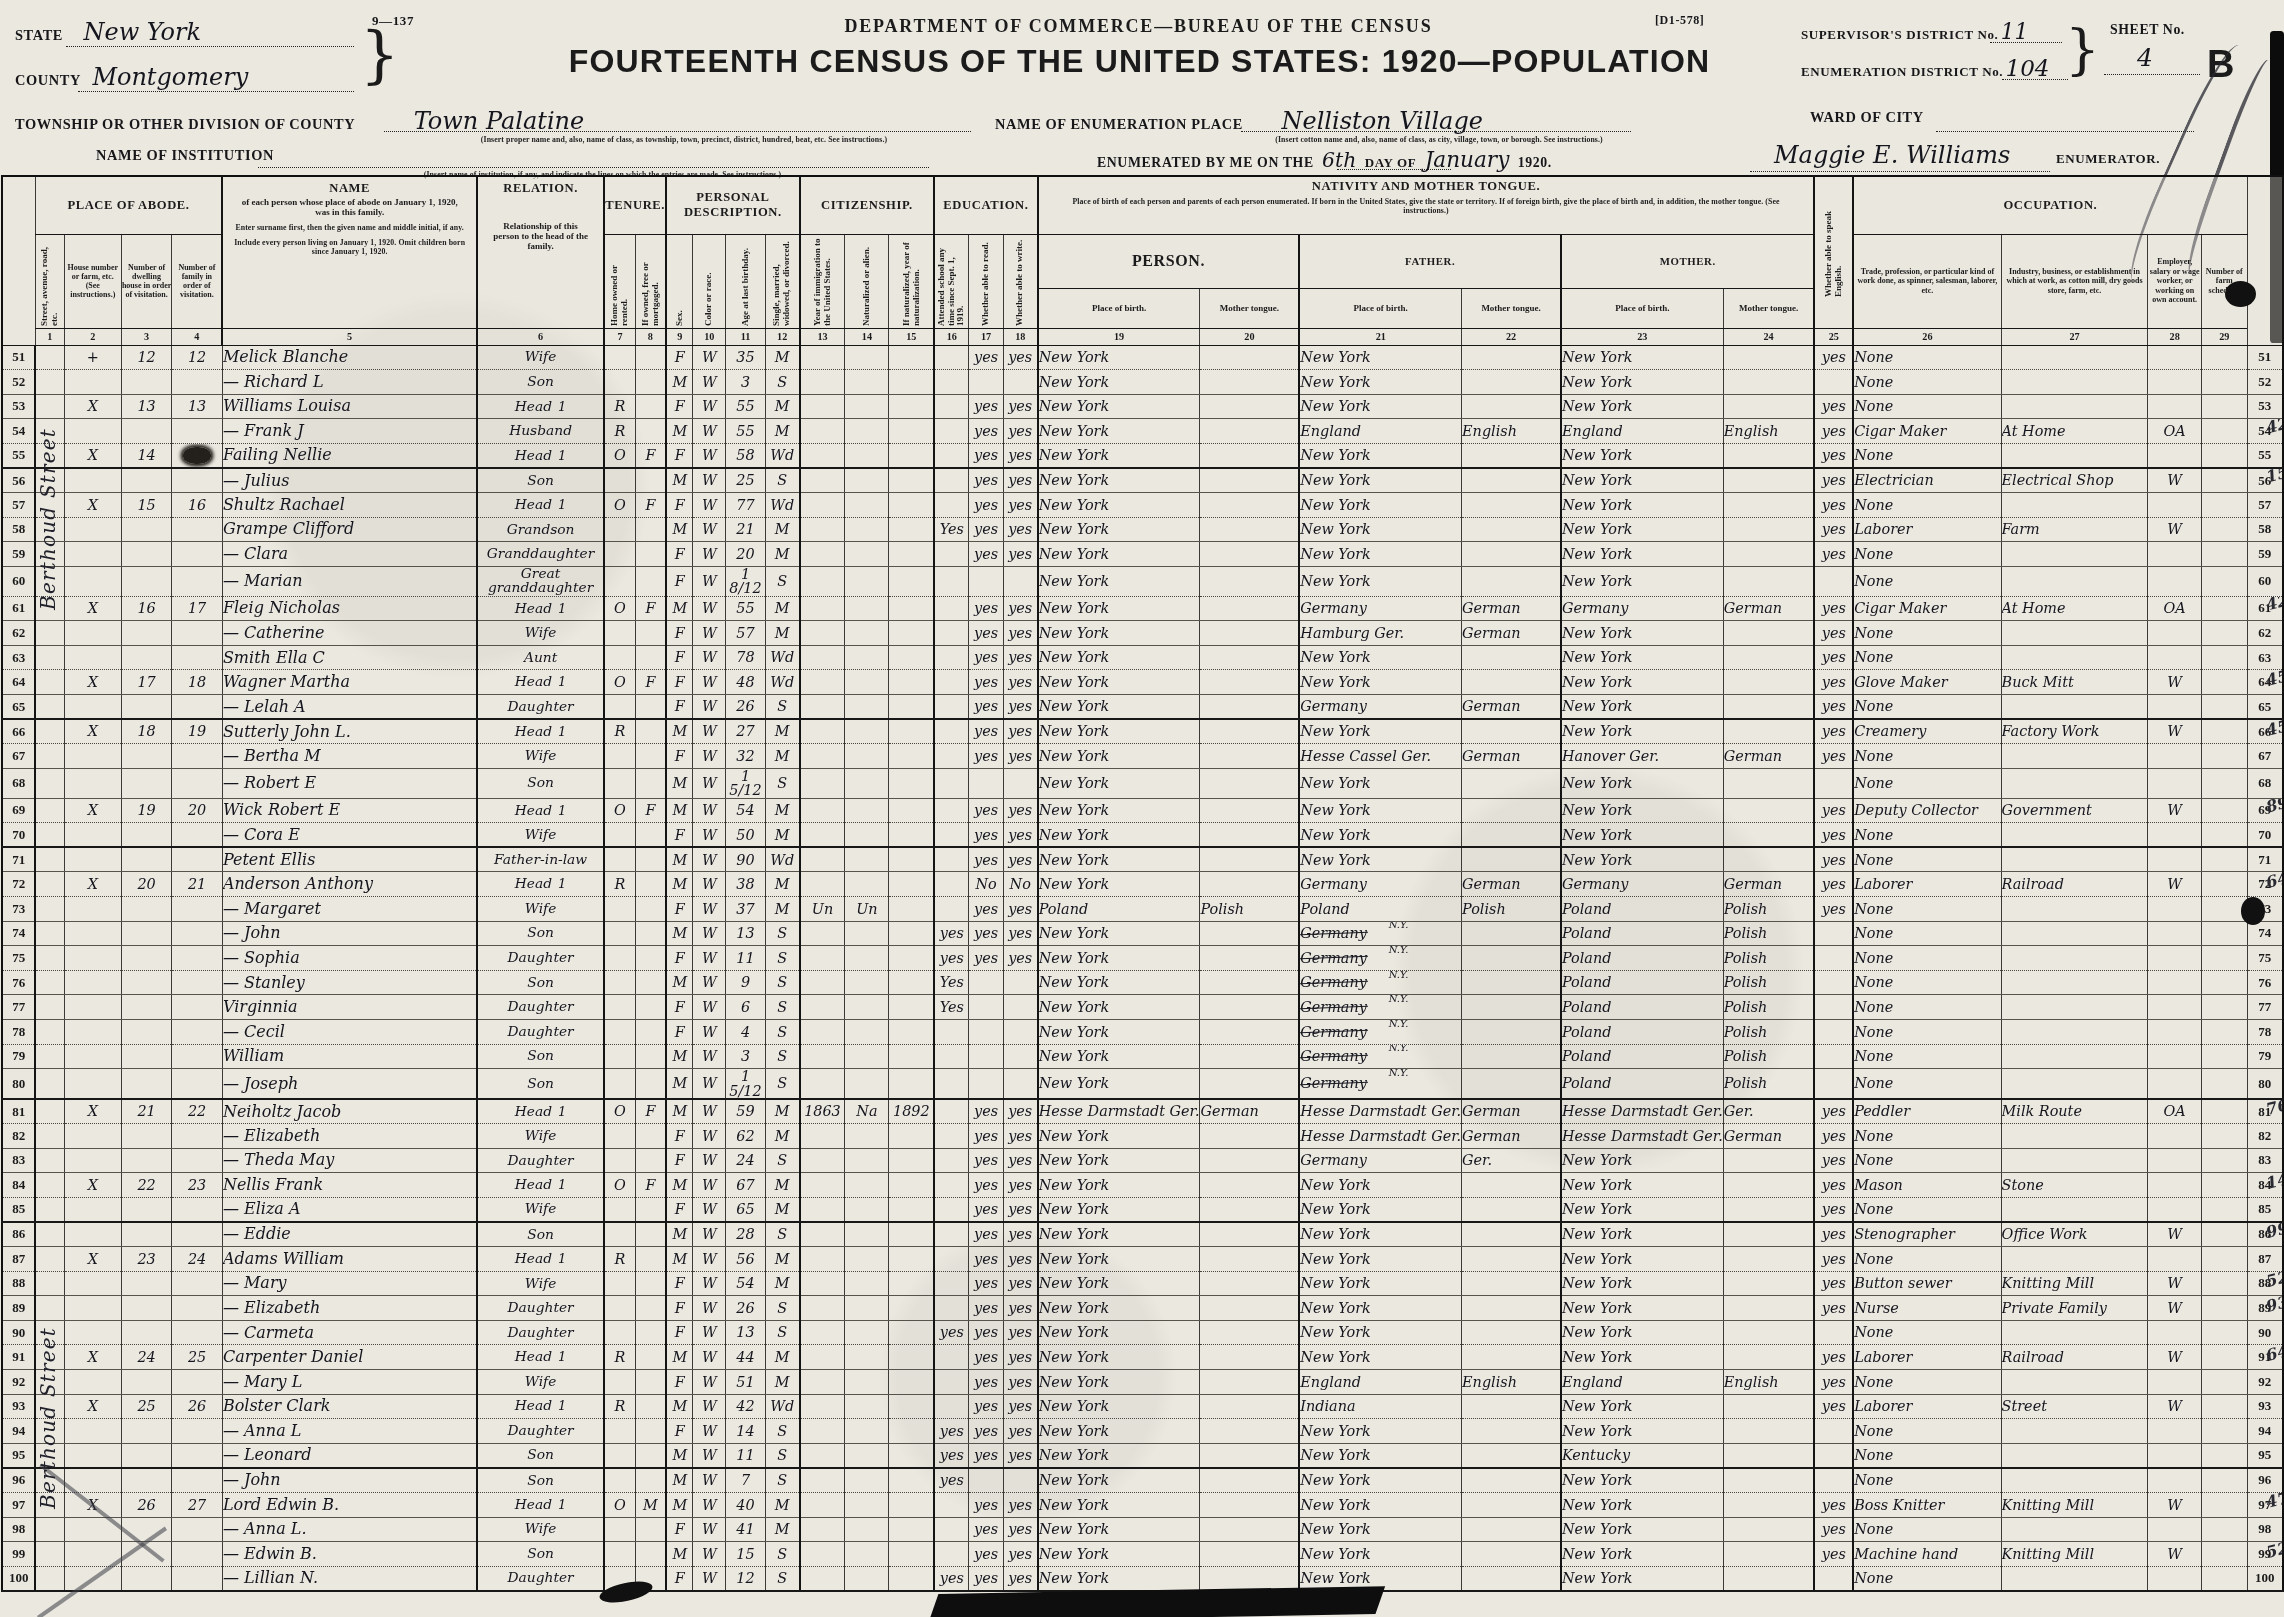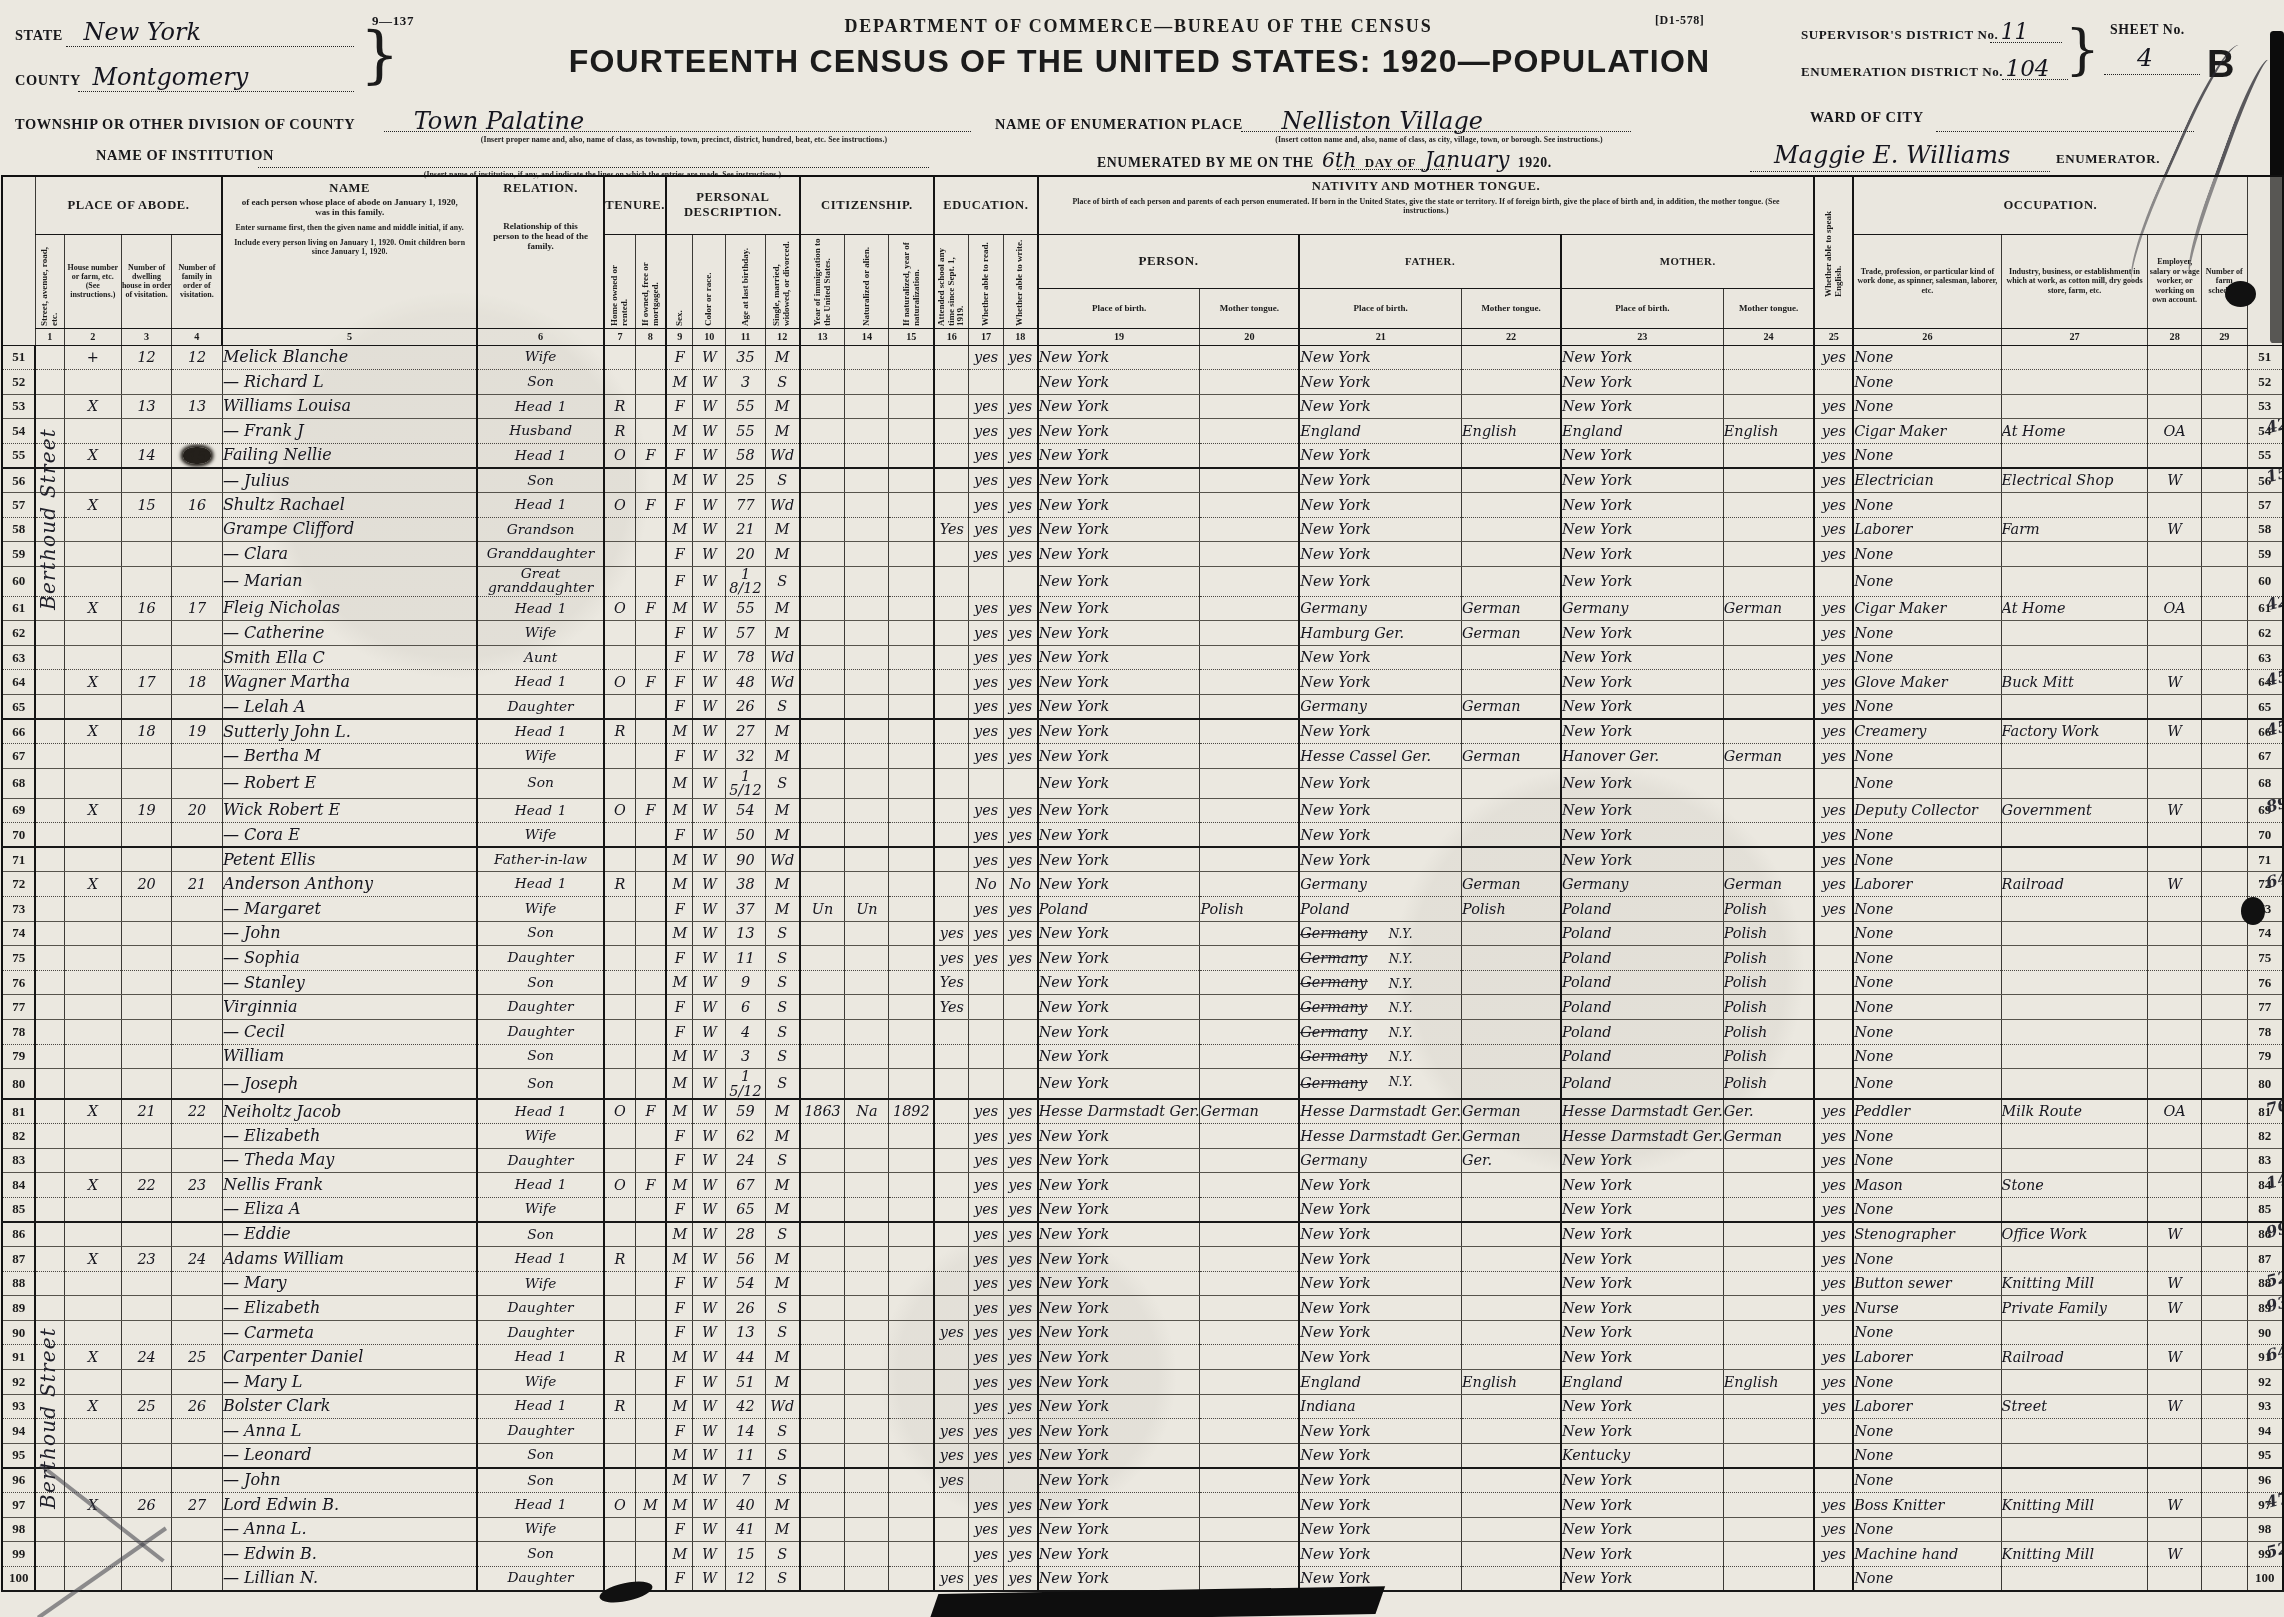--- a/index.html
+++ b/index.html
@@ -46,21 +46,21 @@
   td.lnr{border-left:2.1px solid #141414;}
   td.c{text-align:center;}
   td.hand{font-size:14.4px;line-height:1;}
   td.nm{font-size:16px;padding-left:9.6px;white-space:nowrap;}
   td.relc{font-size:13.8px;}
   td.pl{padding-left:8.4px;white-space:nowrap;}
   .hm{margin-left:6px;font-size:13px;}
   .blot span{background:#24201b;color:#24201b;border-radius:45%;padding:0.6px 4.8px;box-shadow:0 0 3.6px 2.4px #24201b;}
   .strike{position:relative;}
   .strike::after{content:"";position:absolute;left:-1.2px;right:-1.2px;top:48%;border-top:1.8px solid #1a1a22;transform:rotate(-2deg);}
-  .corr{position:absolute;top:-1.2px;left:55%;font-size:12px;margin-top:8px;}
+  .corr{position:absolute;top:-1.2px;left:55%;font-size:10px;}
   .fcell{position:relative;}
   .mg{position:absolute;left:18px;top:-3.6px;font-size:16px;color:#2a2a33;transform:rotate(-14deg);white-space:nowrap;}
   .street-label{position:absolute;left:36px;width:29px;writing-mode:vertical-rl;transform:rotate(180deg);
     font-size:20px;text-align:center;color:#21212b;letter-spacing:1.2px;overflow:hidden;}
   
   .edgeband{right:0;top:31px;width:14.4px;height:312px;background:#0c0c0c;border-radius:3.6px;}
   .blob{background:#111;border-radius:50%;}
   .wedge{left:935px;bottom:0;width:444px;height:27.6px;background:#0e0e0e;transform:skewX(-20deg) rotate(-1deg);}
   .scrl{border-left:3.6px solid rgba(40,40,48,.75);border-radius:40%;}
   .xmark{border-top:4.2px solid rgba(60,60,70,.55);width:156px;}
@@ -244,21 +244,21 @@
           </th>
         <th rowspan="2" class="vert gl">
             <div>Attended school any time since Sept. 1, 1919.</div>
           </th>
         <th rowspan="2" class="vert">
             <div>Whether able to read.</div>
           </th>
         <th rowspan="2" class="vert">
             <div>Whether able to write.</div>
           </th>
-        <th colspan="2" class="grp gl" style="font-size:13px;margin-left:17px;">PERSON.</th>
+        <th colspan="2" class="grp gl" style="font-size:16px;margin-left:17px;">PERSON.</th>
         <th colspan="2" class="grp gl" style="font-size:10.8px;">FATHER.</th>
         <th colspan="2" class="grp gl" style="font-size:10.8px;">MOTHER.</th>
         <th rowspan="2" class="desc gl">Trade, profession, or particular kind of work done, as spinner, salesman, laborer, etc.</th>
         <th rowspan="2" class="desc">Industry, business, or establishment in which at work, as cotton mill, dry goods store, farm, etc.</th>
         <th rowspan="2" class="desc">Employer, salary or wage worker, or working on own account.</th>
         <th rowspan="2" class="desc">Number of farm schedule.</th>
       </tr>
       <tr>
         <th class="gsub gl">Place of birth.</th>
         <th class="gsub">Mother tongue.</th>

